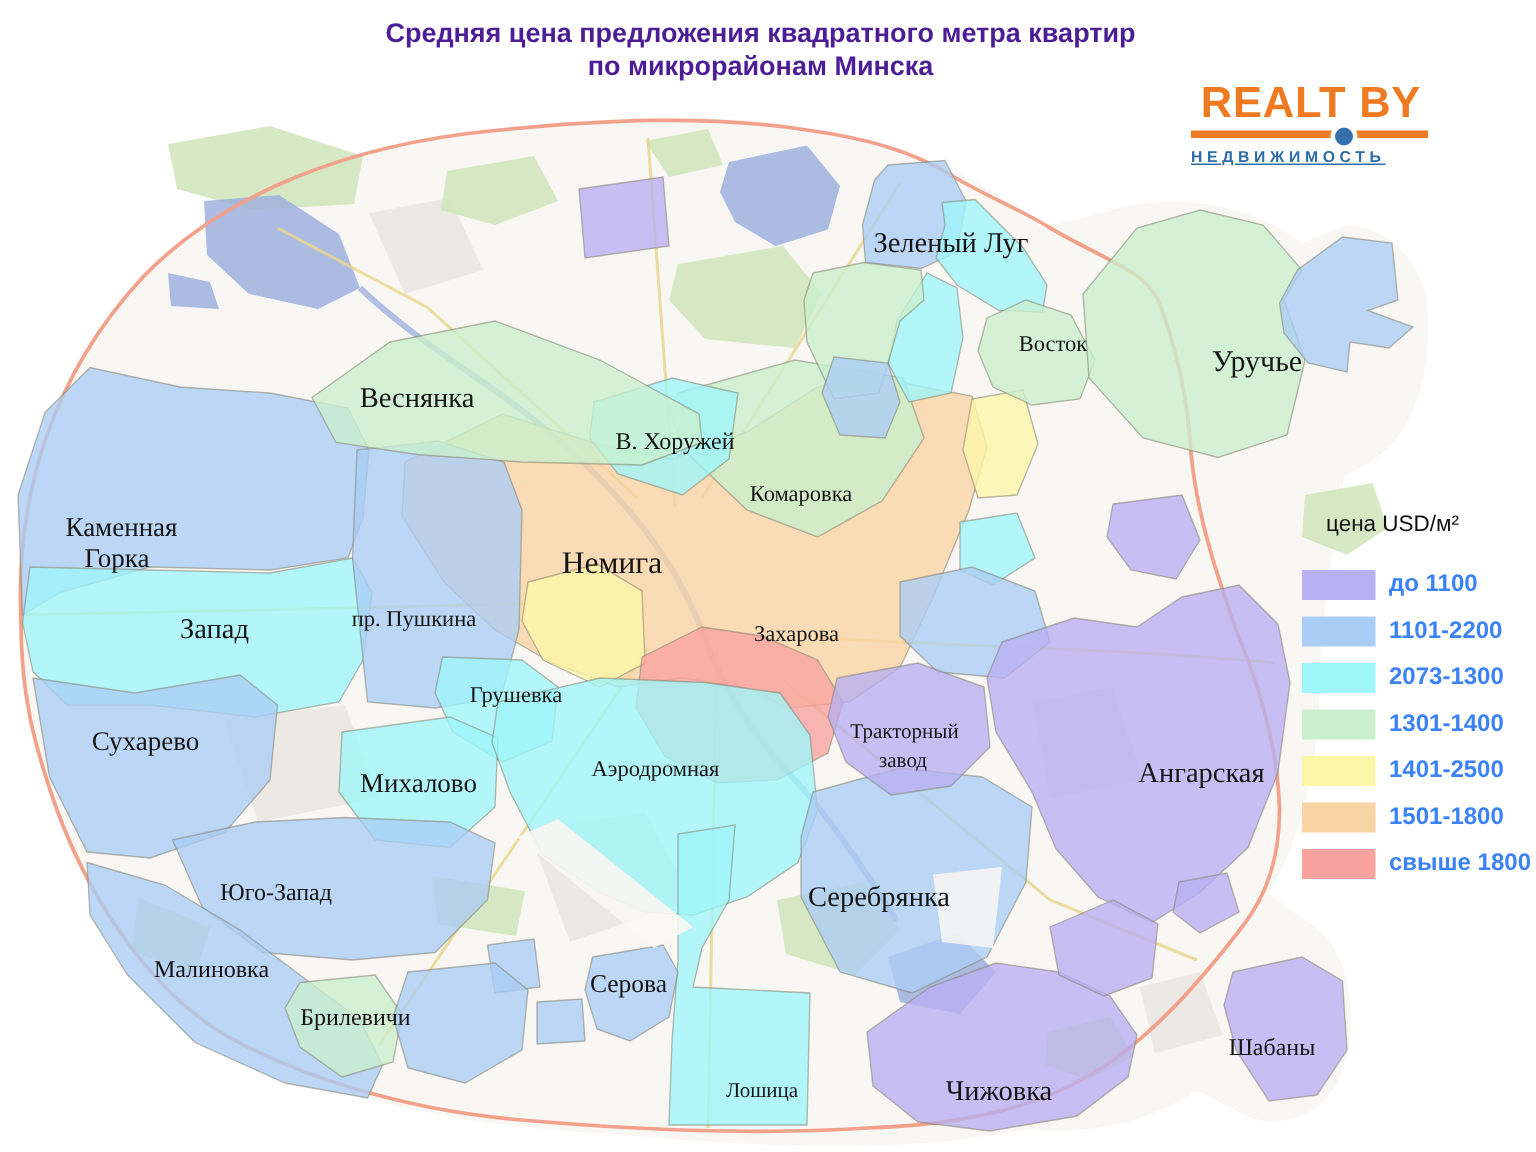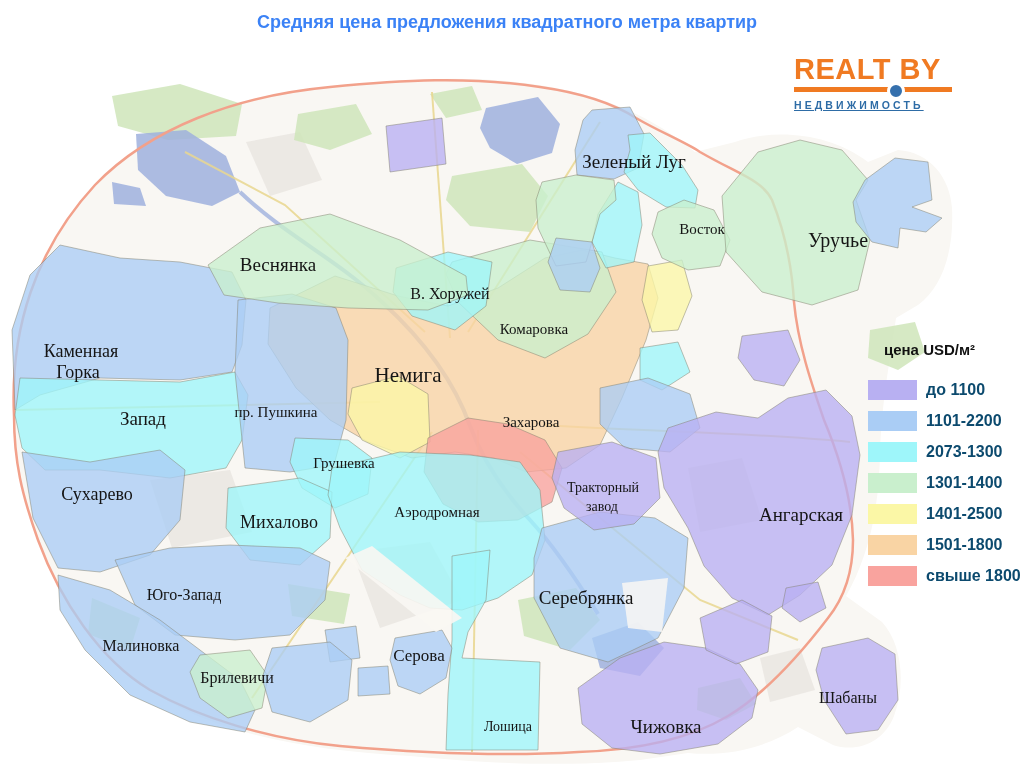--- a/index.html
+++ b/index.html
@@ -1,36 +1,36 @@
 <!DOCTYPE html>
 <html><head>
 <meta charset="utf-8">
 <style>
   html,body{margin:0;padding:0;background:#fff;}
   .canvas{position:relative;width:1024px;height:768px;background:#ffffff;overflow:hidden;
           font-family:"Liberation Sans",sans-serif;}
   svg{position:absolute;left:0;top:0;}
 
   .title{position:absolute;top:11px;left:0;width:1014px;text-align:center;
-         font-weight:bold;font-size:18px;line-height:22px;color:#3b82f6;}
+         font-weight:bold;font-size:18px;line-height:22px;color:#4c1d95;}
 
   .logo{position:absolute;left:794px;top:53px;width:160px;}
   .logo-text{font-weight:bold;font-size:29px;letter-spacing:.5px;color:#f07a22;
-             font-family:"Liberation Sans",sans-serif;white-space:nowrap;}
+             font-family:"Liberation Sans",sans-serif;white-space:nowrap;text-align:center;}
   .logo-bar{position:relative;margin-top:1px;height:5px;background:#f07a22;width:158px;}
   .logo-dot{position:absolute;left:93px;top:-5px;width:12px;height:12px;border-radius:50%;
             background:#3570ad;border:3px solid #ffffff;}
   .logo-sub{margin-top:7px;font-weight:bold;font-size:10.5px;letter-spacing:3.1px;
             color:#2e6ca6;white-space:nowrap;text-decoration:underline;}
 
   .legend{position:absolute;left:868px;top:341px;width:156px;}
-  .legend-title{font-weight:bold;font-size:15px;color:#111;margin-left:16px;margin-bottom:22px;}
+  .legend-title{font-weight:normal;font-size:15px;color:#111;margin-left:16px;margin-bottom:22px;}
   .legend-row{display:flex;align-items:center;height:20px;margin-bottom:11px;}
   .legend-swatch{width:49px;height:20px;margin-right:9px;flex:none;}
-  .legend-label{font-weight:bold;font-size:16px;color:#0c4a6e;white-space:nowrap;}
+  .legend-label{font-weight:bold;font-size:16px;color:#3b82f6;white-space:nowrap;}
 
   .district{fill-opacity:.78;stroke-width:.9;stroke-opacity:.55;}
   .dlabel{font-family:"Liberation Serif",serif;fill:#151515;text-anchor:middle;}
   .waterbody{opacity:.85;}
   .forest{opacity:.85;}
   .urban{opacity:.8;}
 </style>
 </head>
 <body>
 
@@ -165,20 +165,21 @@
       <text class="dlabel" x="237" y="683" font-size="16">Брилевичи</text>
       <text class="dlabel" x="419" y="661" font-size="17">Серова</text>
       <text class="dlabel" x="508" y="731" font-size="14">Лошица</text>
       <text class="dlabel" x="666" y="733" font-size="19">Чижовка</text>
       <text class="dlabel" x="848" y="703" font-size="16">Шабаны</text>
     </g>
   </svg>
 
   <div class="title">
     <div>Средняя цена предложения квадратного метра квартир</div>
+    <div>по микрорайонам Минска</div>
   </div>
 
   <div class="logo">
     <div class="logo-text">REALT BY</div>
     <div class="logo-bar">
       <div class="logo-dot"></div>
     </div>
     <div class="logo-sub">НЕДВИЖИМОСТЬ</div>
   </div>
 

